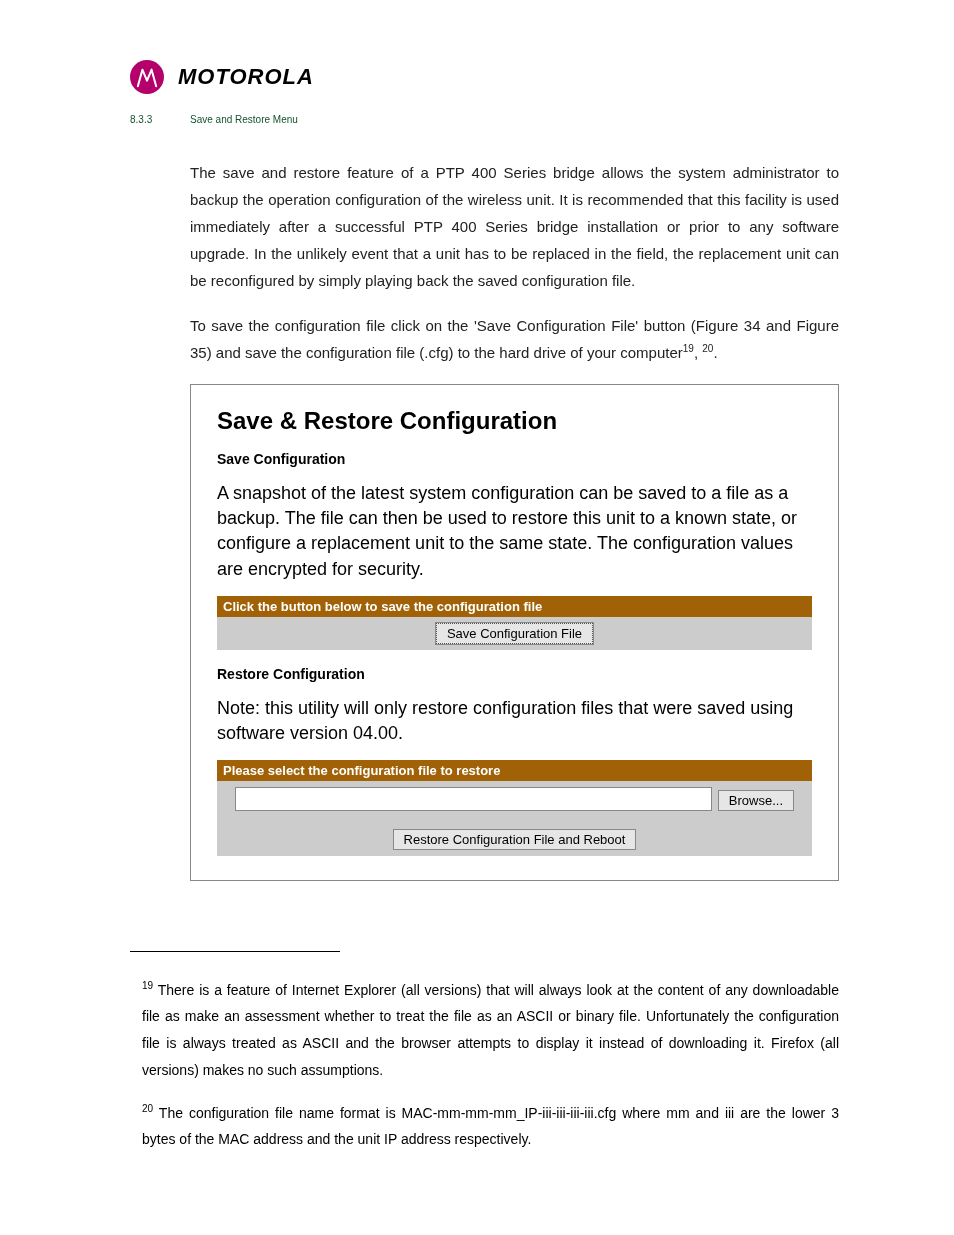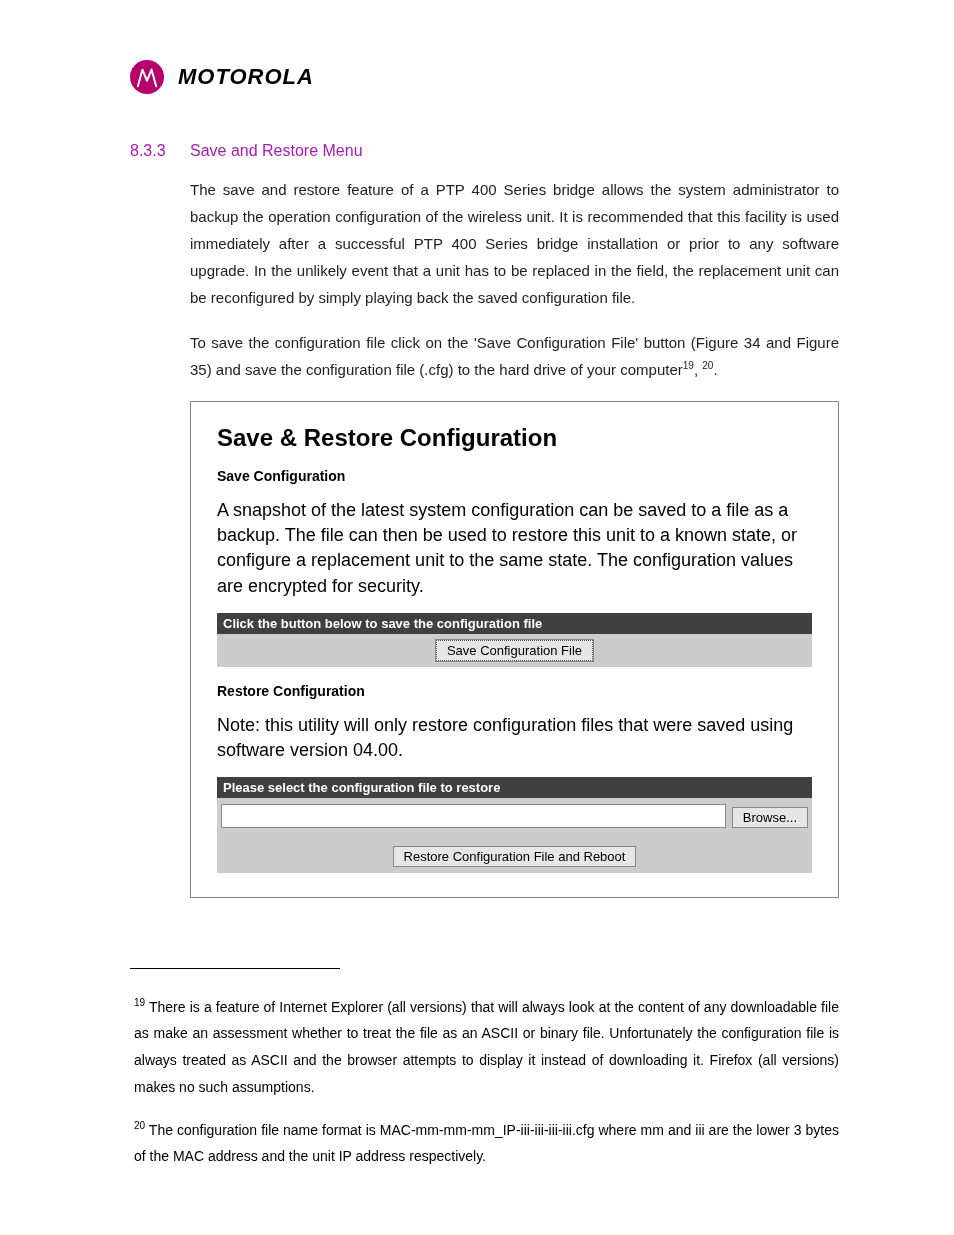--- a/index.html
+++ b/index.html
@@ -13,43 +13,43 @@
     width: 954px;
     height: 1235px;
     position: relative;
     box-sizing: border-box;
     padding: 60px 115px 40px 130px;
   }
   .logo-row {
     display: flex;
     align-items: center;
     gap: 14px;
-    margin-bottom: 48px;
+    margin-bottom: 20px;
   }
   .logo-mark {
     width: 34px;
     height: 34px;
     border-radius: 50%;
     background: #b3006a;
     position: relative;
     display: flex;
     align-items: center;
     justify-content: center;
   }
   .logo-mark svg { display:block; }
   .logo-text {
     font-weight: 900;
     font-style: italic;
     font-size: 22px;
     letter-spacing: 1px;
   }
   .section-heading {
-    color: #a21caf;
-    font-size: 16px;
-    margin-bottom: 16px;
+    color: #14532d;
+    font-size: 10px;
+    margin-bottom: 34px;
   }
   .section-heading .num { display:inline-block; width:60px; }
   .body-text {
     font-size: 15px;
     line-height: 1.8;
     color: #222;
     text-align: justify;
     margin: 0 0 18px 60px;
   }
   .sup { font-size: 10px; vertical-align: super; }
@@ -68,29 +68,29 @@
     font-size: 14px;
     font-weight: bold;
     margin: 0 0 14px 0;
   }
   .ss-para {
     font-size: 18px;
     line-height: 1.4;
     margin: 0 0 14px 0;
   }
   .black-bar {
-    background: #404040;
+    background: #a16207;
     color: #fff;
     font-weight: bold;
     font-size: 13px;
     padding: 3px 6px;
   }
   .gray-row {
     background: #ccc;
-    padding: 6px 4px;
+    padding: 6px 18px;
     display: flex;
     justify-content: center;
     align-items: center;
     gap: 6px;
   }
   .gray-row.left { justify-content: flex-start; align-items: flex-end; }
   .win-button {
     background: #e6e6e6;
     border: 1px solid #888;
     font-size: 13px;
@@ -113,21 +113,21 @@
   .footnote-sep {
     border: none;
     border-top: 1px solid #000;
     width: 210px;
     margin: 70px 0 24px 0;
   }
   .footnote {
     font-size: 14px;
     line-height: 1.9;
     text-align: justify;
-    margin: 0 0 16px 4px;
+    margin: 0 0 16px 12px;
   }
   .footnote .sup { font-size: 10px; }
   .page-number {
     position: absolute;
     bottom: 30px;
     left: 0;
     right: 0;
     text-align: center;
     font-size: 15px;
   }

